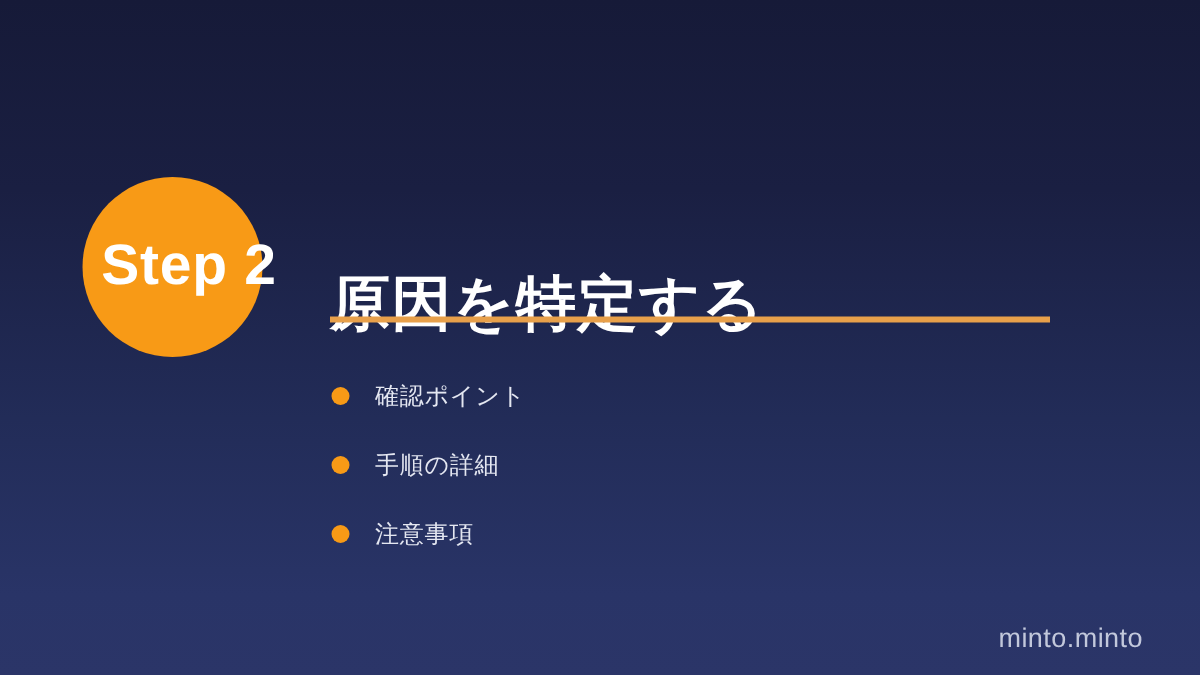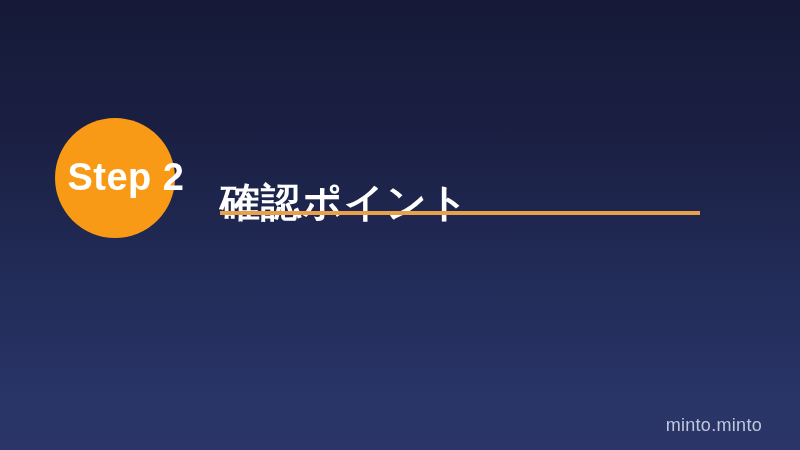--- a/index.html
+++ b/index.html
@@ -104,20 +104,34 @@
   }
 </style>
 </head>
 <body>
 
 <div class="slide">
 
   <div class="step-badge"></div>
   <div class="step-label">Step 2</div>
 
-  <h1 class="title">確認ポイント</h1>
+  <h1 class="title">原因を特定する</h1>
 
   <div class="divider"></div>
 
+  <ul class="bullet-list">
+    <li class="bullet-item">
+      <span class="bullet-dot"></span>
+      <span class="bullet-text">確認ポイント</span>
+    </li>
+    <li class="bullet-item">
+      <span class="bullet-dot"></span>
+      <span class="bullet-text">手順の詳細</span>
+    </li>
+    <li class="bullet-item">
+      <span class="bullet-dot"></span>
+      <span class="bullet-text">注意事項</span>
+    </li>
+  </ul>
 
   <div class="footer-brand">minto.minto</div>
 
 </div>
 
 </body></html>

